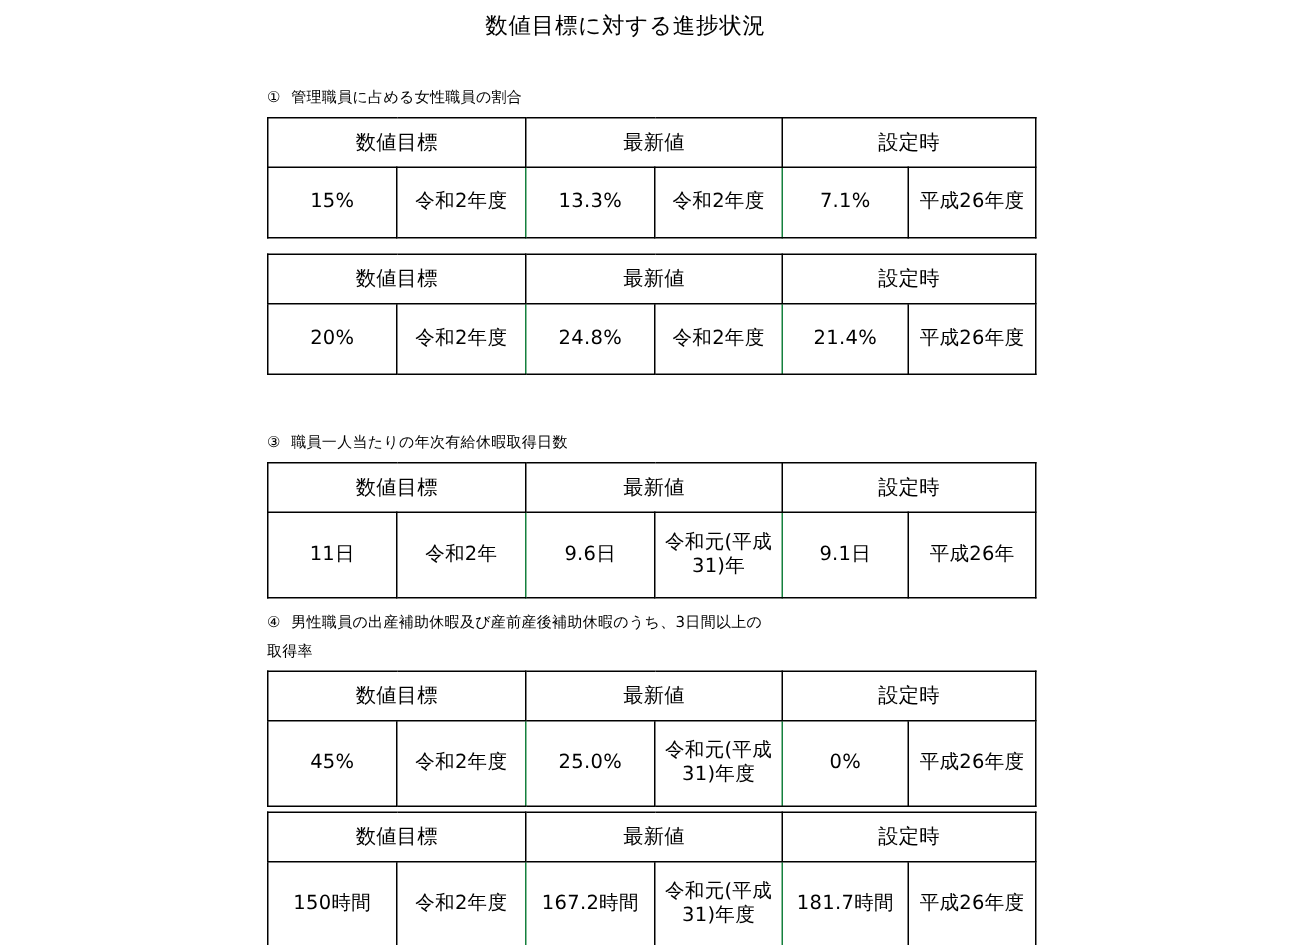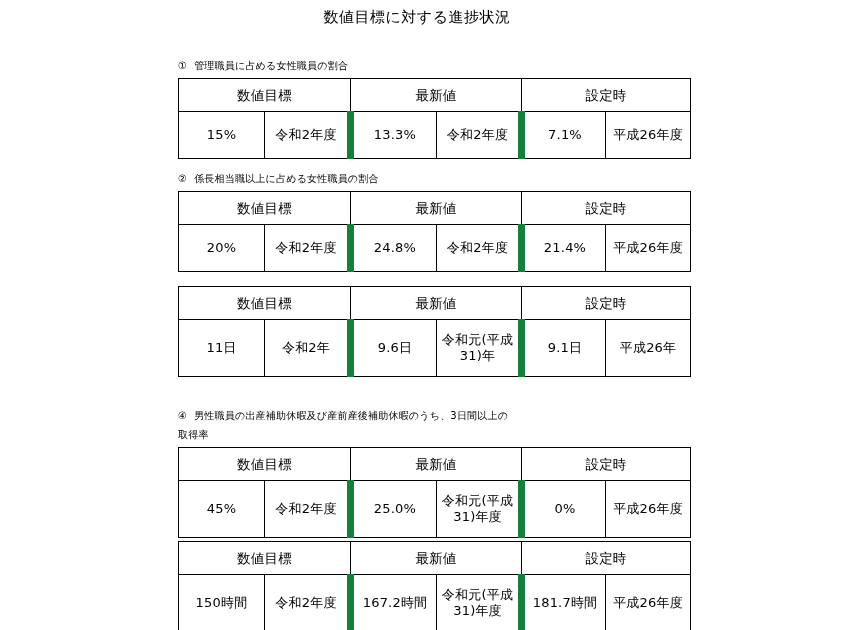--- a/index.html
+++ b/index.html
@@ -77,21 +77,21 @@
   
   td.value-cell {
     border-right: 1px dashed #000000;
   }
   td.period-cell {
     border-left: none;
   }
   
   td.period-cell.group-end,
   th.group-end {
-    border-right: 7px solid #15803d;
+    border-right: 1px solid #15803d;
   }
 
   .cell-two-line {
     font-size: 12.5px;
     line-height: 15px;
   }
 
   
   table.metric-table.tall td {
     height: 48px;
@@ -127,21 +127,20 @@
             <td class="period-cell group-end">令和2年度</td>
             <td class="value-cell">13.3%</td>
             <td class="period-cell group-end">令和2年度</td>
             <td class="value-cell">7.1%</td>
             <td class="period-cell">平成26年度</td>
           </tr>
         </tbody>
       </table>
     </div>
     <div class="section" style="top: 169px;">
-      <div class="section-heading"><span class="marker">②</span><span>係長相当職以上に占める女性職員の割合</span></div>
       <table class="metric-table">
         <colgroup>
           <col style="width: 86px;">
           <col style="width: 86px;">
           <col style="width: 86px;">
           <col style="width: 85px;">
           <col style="width: 84px;">
           <col style="width: 85px;">
         </colgroup>
         <thead>
@@ -157,20 +156,21 @@
             <td class="period-cell group-end">令和2年度</td>
             <td class="value-cell">24.8%</td>
             <td class="period-cell group-end">令和2年度</td>
             <td class="value-cell">21.4%</td>
             <td class="period-cell">平成26年度</td>
           </tr>
         </tbody>
       </table>
     </div>
     <div class="section" style="top: 286px;">
+      <div class="section-heading"><span class="marker">③</span><span>職員一人当たりの年次有給休暇取得日数</span></div>
       <table class="metric-table tall">
         <colgroup>
           <col style="width: 86px;">
           <col style="width: 86px;">
           <col style="width: 86px;">
           <col style="width: 85px;">
           <col style="width: 84px;">
           <col style="width: 85px;">
         </colgroup>
         <thead>

